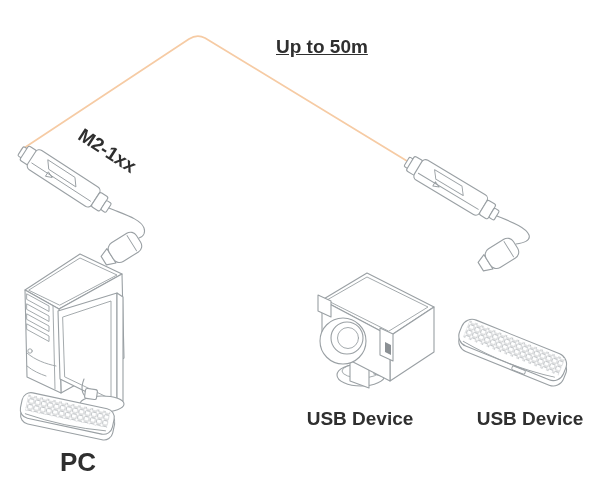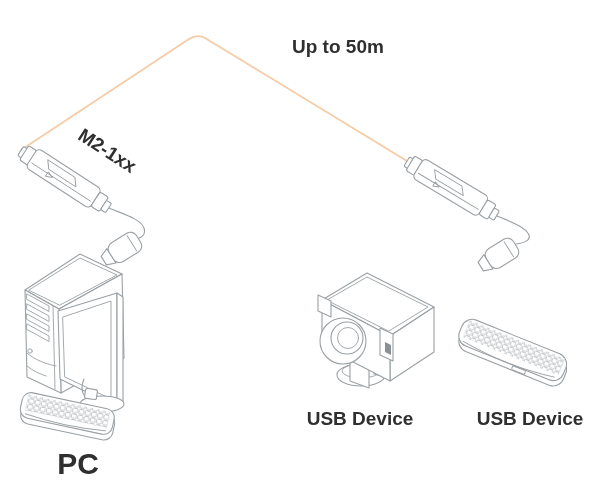--- a/index.html
+++ b/index.html
@@ -130,25 +130,25 @@
 
     <g transform="translate(466,316) rotate(22)">
       <rect class="sw" x="2" y="5" width="112" height="28" rx="11"></rect>
       <rect class="sw" x="0" y="0" width="112" height="28" rx="11"></rect>
       <rect x="5" y="2.5" width="103" height="18" fill="url(#keys)" stroke="none"></rect>
       <path class="sd" d="M7,24.5 Q56,31.5 105,23.5"></path>
       <rect class="sd" x="62" y="28.5" width="14" height="4" rx="1.5"></rect>
     </g>
   </svg>
 
-  <div class="lbl" style="left:292px; top:36px; font-size:19px;">Up to 50m</div>
+  <div class="lbl" style="left:276px; top:36px; font-size:19px;text-decoration:underline;">Up to 50m</div>
 
   <div class="lbl center" style="left:63px; top:140px; width:88px; font-size:19px; transform:rotate(33deg);">M2-1xx</div>
 
-  <div class="lbl center" style="left:44px; top:447px; width:68px; font-size:30px;">PC</div>
+  <div class="lbl center" style="left:44px; top:447px; width:68px; font-size:26px;">PC</div>
 
   <div class="lbl center" style="left:293px; top:408px; width:134px; font-size:19px; line-height:22px;">
     <span>USB Device</span><br>
   </div>
 
   <div class="lbl center" style="left:463px; top:408px; width:134px; font-size:19px; line-height:22px;">
     <span>USB Device</span><br>
   </div>
 
 </div>

